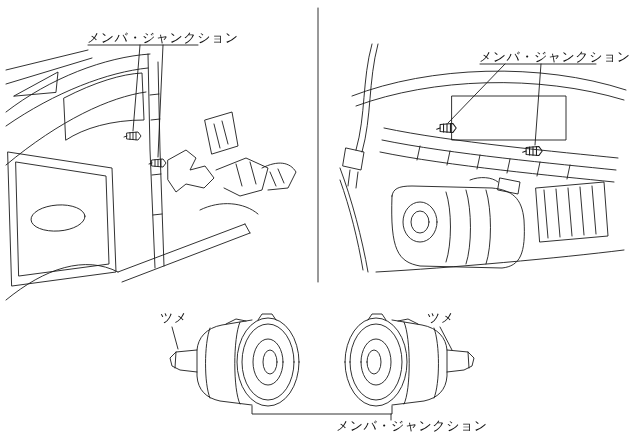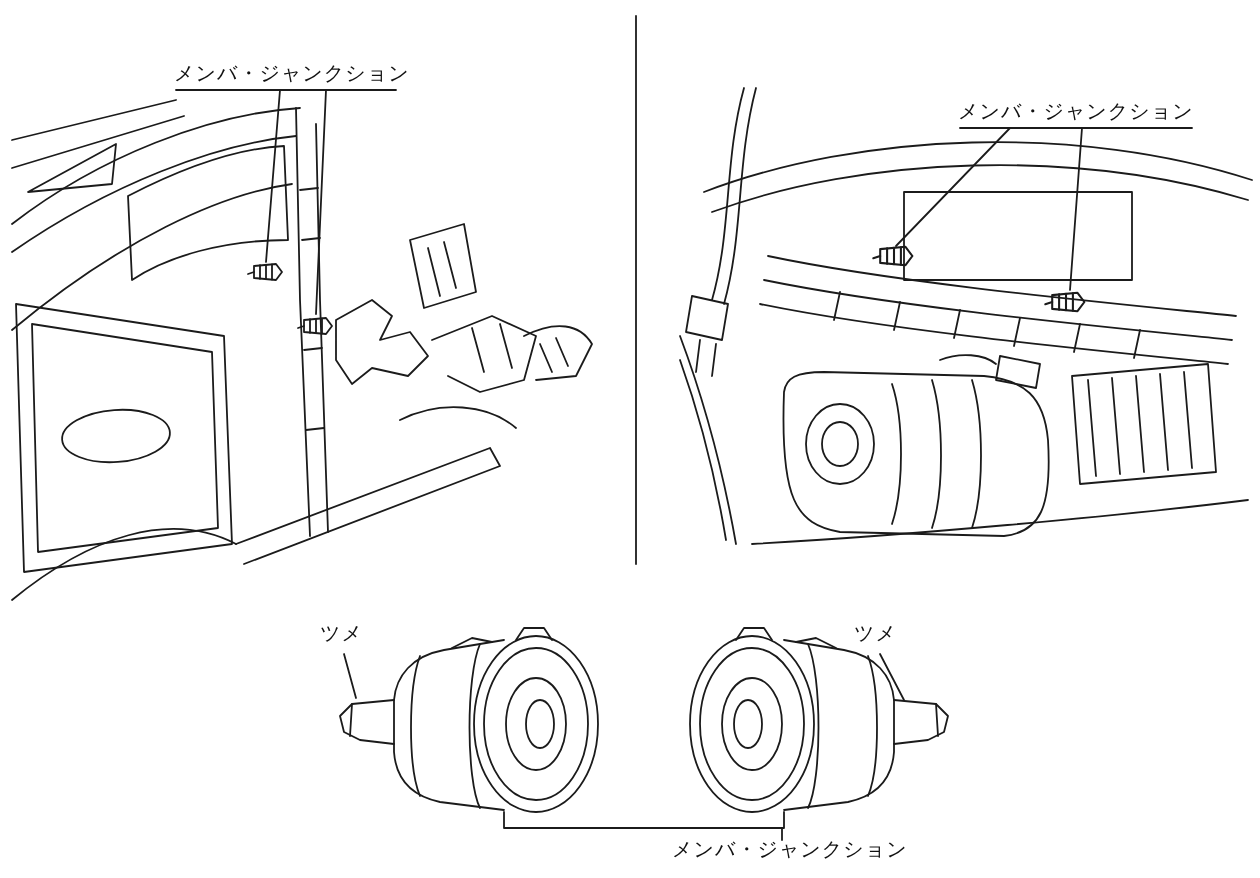--- a/index.html
+++ b/index.html
@@ -7,21 +7,21 @@
   .stage {
     position:relative;
     width:630px; height:439px;
     background:#ffffff;
     font-family:"DejaVu Sans", sans-serif;
     overflow:hidden;
   }
   .stage svg { position:absolute; left:0; top:0; }
   .lbl {
     position:absolute;
-    font-size:10px;
+    font-size:13px;
     line-height:11px;
     color:#111111;
     letter-spacing:0.5px;
     white-space:nowrap;
   }
   #lbl-tl        { left:87px;  top:32px;  }
   #lbl-tr        { left:479px; top:51px;  }
   #lbl-tsume-l   { left:160px; top:312px; }
   #lbl-tsume-r   { left:427px; top:312px; }
   #lbl-bottom    { left:336px; top:420px; }

